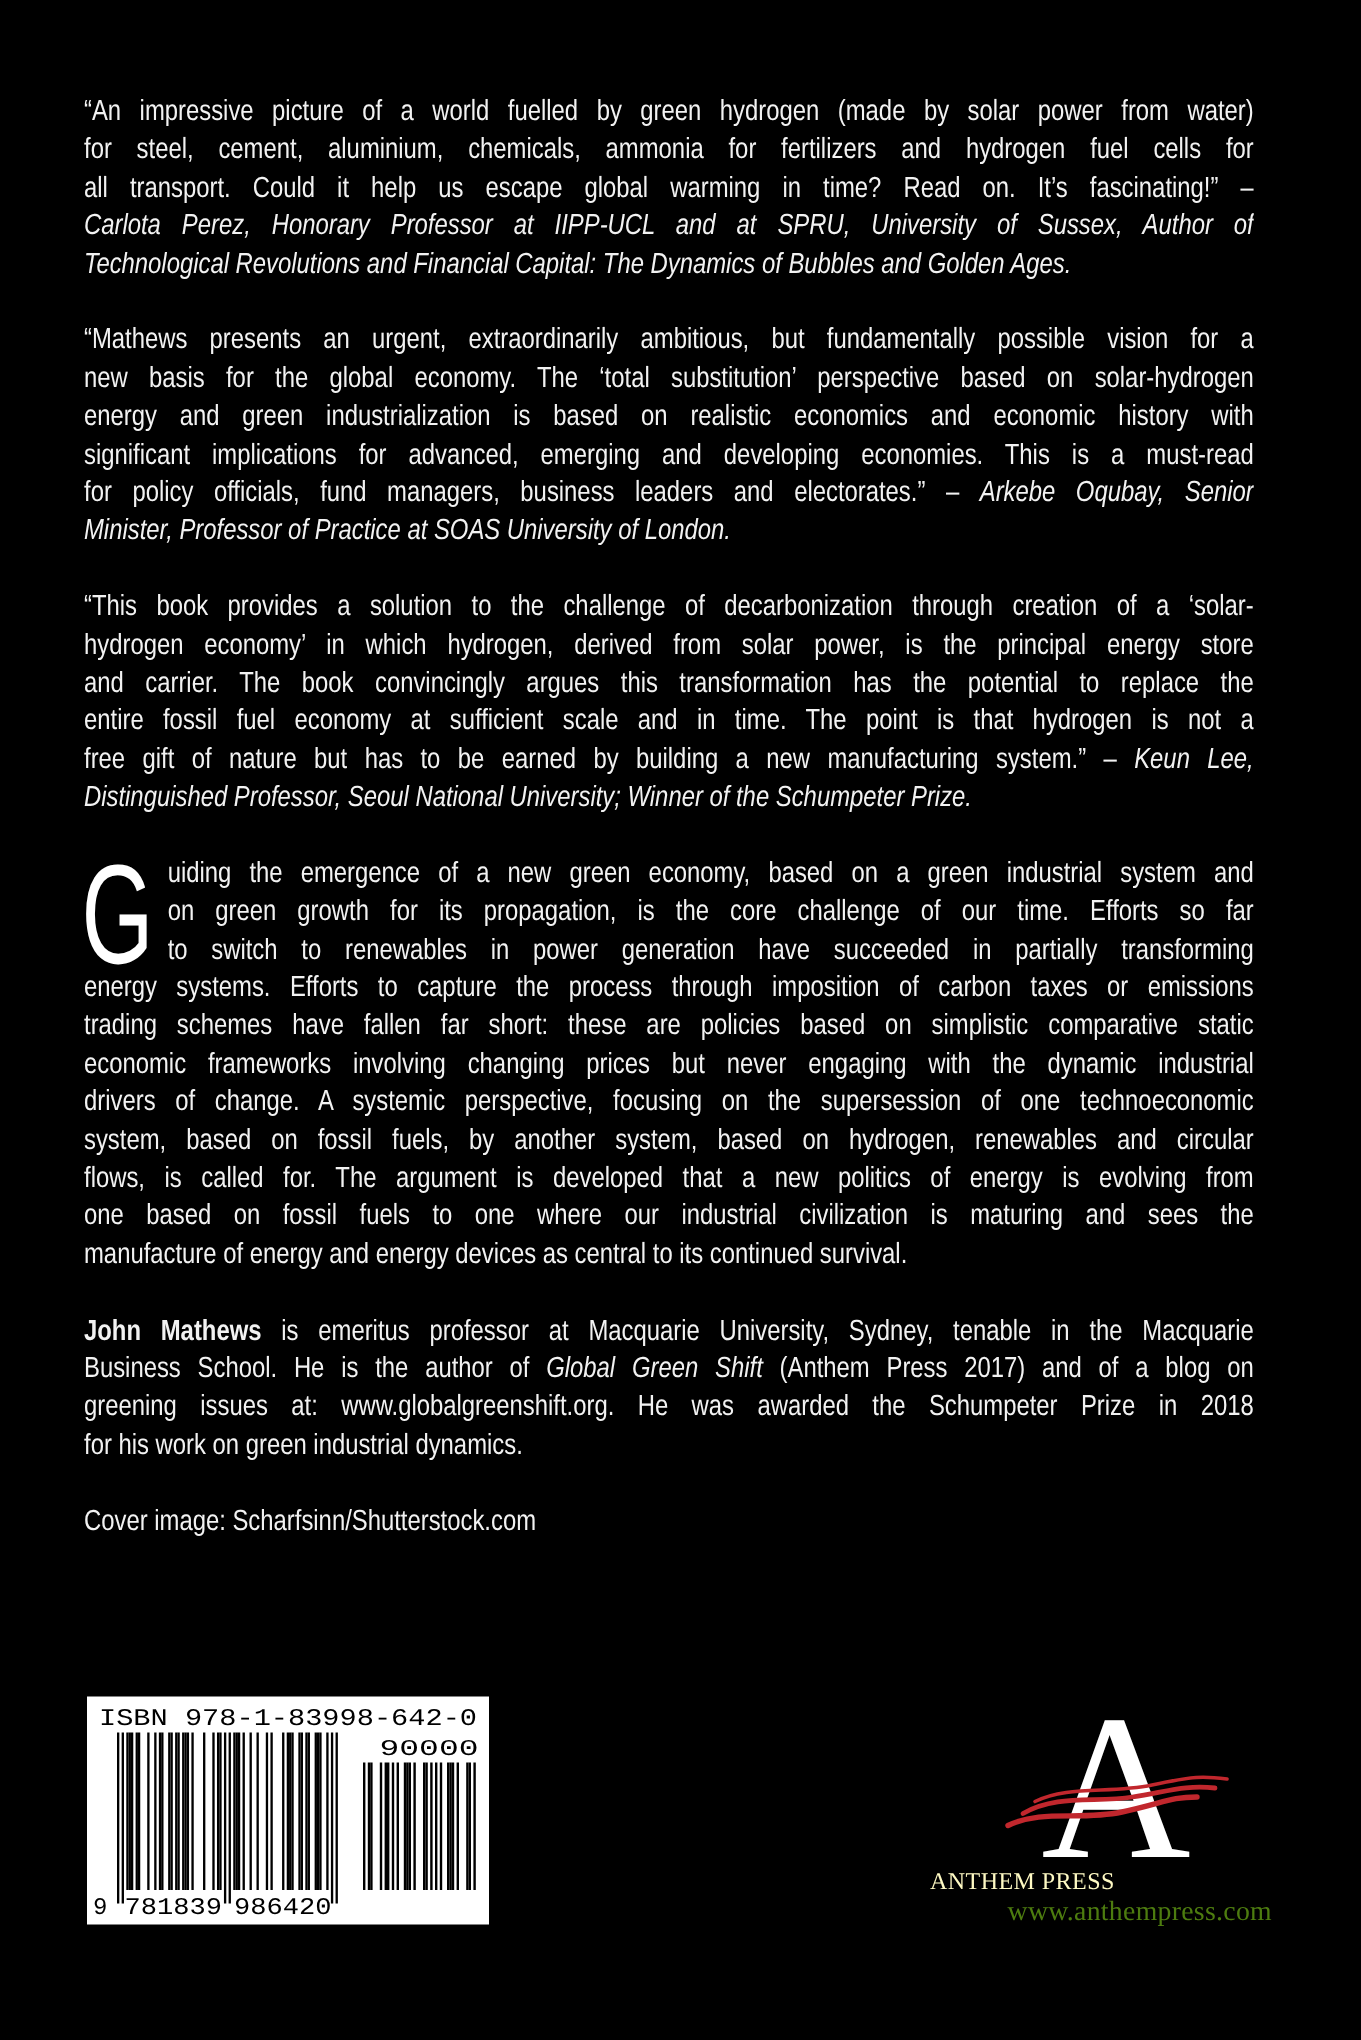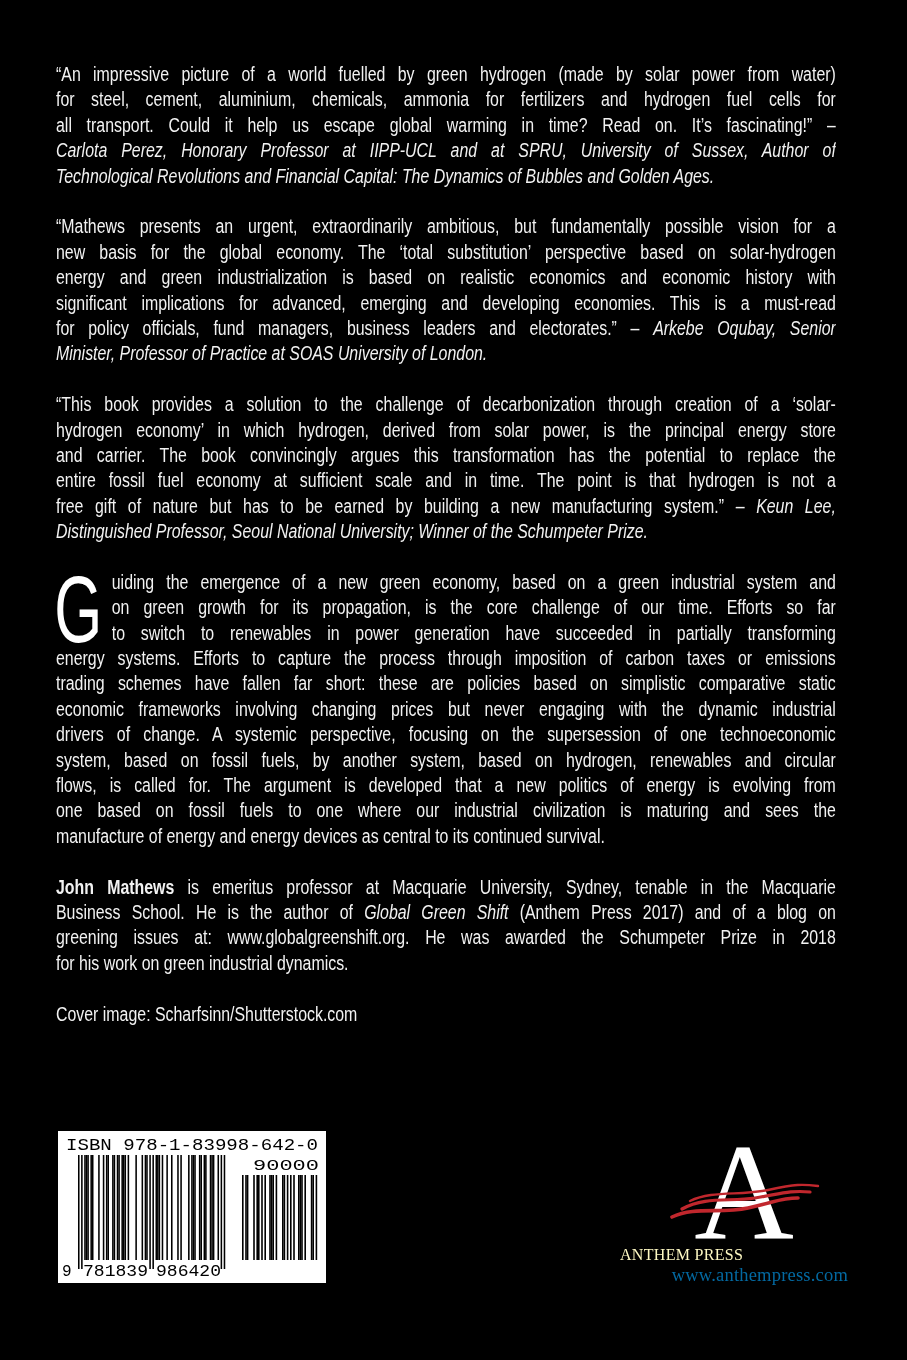--- a/index.html
+++ b/index.html
@@ -33,21 +33,21 @@
   }
   .barcode-box svg { display: block; }
   
   .pub-logo { position: absolute; left: 660px; top: 1130px; width: 170px; height: 112px; }
   .pub-name {
     position: absolute; left: 620px; width: 230px; top: 1246px; text-align: left;
     font-family: "Liberation Serif", serif; font-size: 16px; letter-spacing: 0.3px; color: #fef9c3;
   }
   .pub-url {
     position: absolute; left: 620px; width: 228px; top: 1265px; text-align: right;
-    font-family: "Liberation Serif", serif; font-size: 18.5px; color: #0369a1; letter-spacing: 0.2px;
+    font-family: "Liberation Serif", serif; font-size: 18.5px; color: #4d7c0f; letter-spacing: 0.2px;
   }
 </style>
 </head>
 <body>
 
 <div class="text-col">
   <div class="para">
       <span class="line" style="white-space: normal; height: 25.4px; overflow: hidden;"><span>“An impressive picture of a world fuelled by green hydrogen (made by solar power from water)</span></span>
       <span class="line" style="white-space: normal; height: 25.4px; overflow: hidden;"><span>for steel, cement, aluminium, chemicals, ammonia for fertilizers and hydrogen fuel cells for</span></span>
       <span class="line" style="white-space: normal; height: 25.4px; overflow: hidden;"><span>all transport. Could it help us escape global warming in time? Read on. It’s fascinating!” –</span></span>

